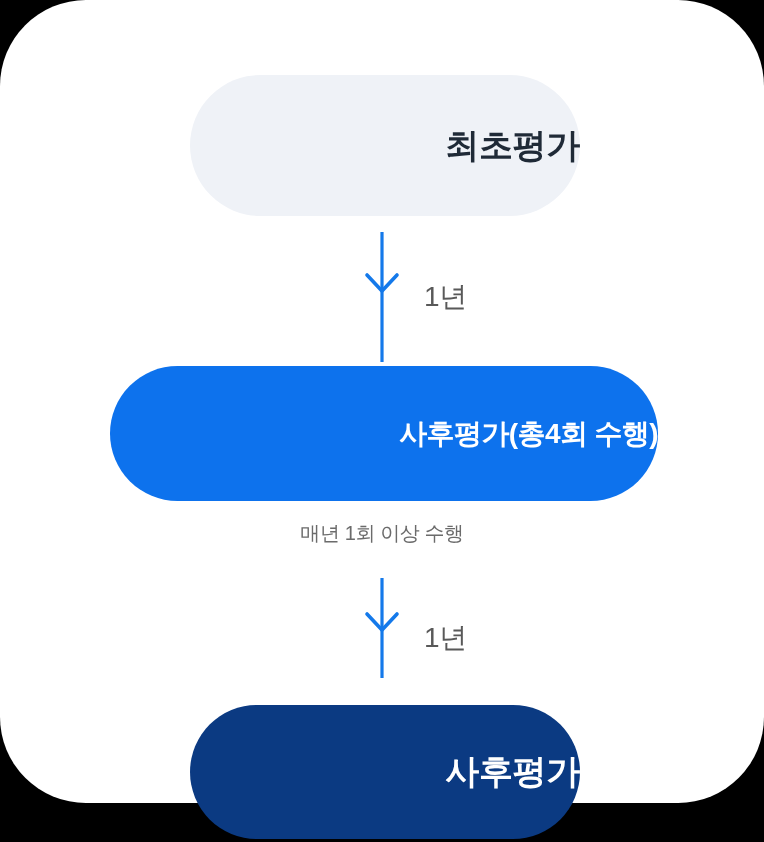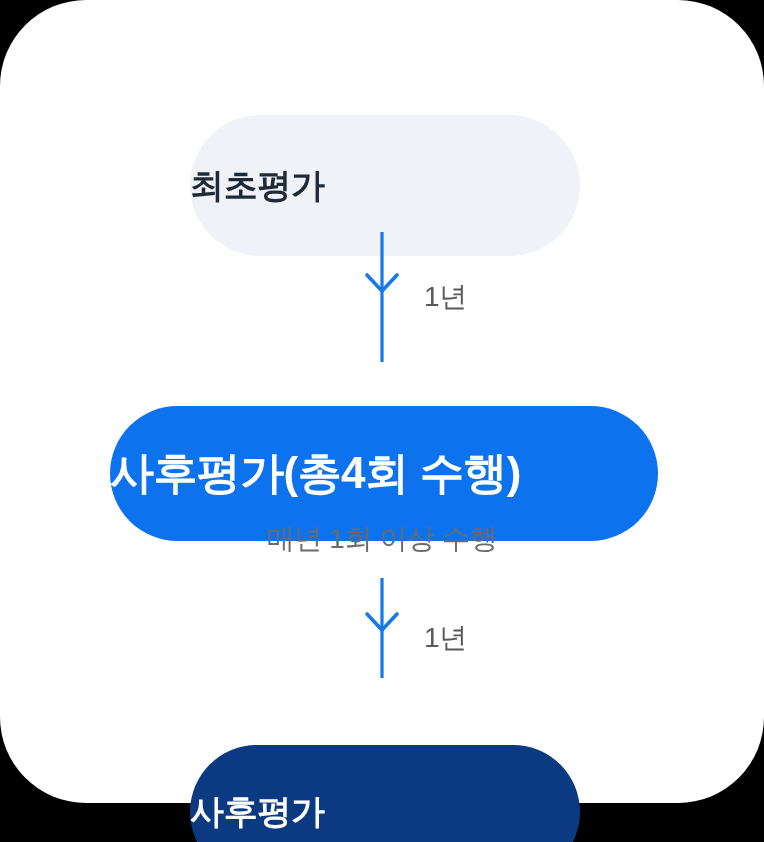--- a/index.html
+++ b/index.html
@@ -38,26 +38,25 @@
     top: 0;
     width: 764px;
     height: 842px;
   }
 
   
   .pill {
     position: absolute;
     display: flex;
     align-items: center;
-    justify-content: flex-start;
+    justify-content: flex-end;
     border-radius: 999px;
     box-sizing: border-box;
     text-align: center;
     white-space: nowrap;
-    margin-top: 40px;
   }
 
   .pill-initial {
     left: 190px;
     top: 75px;
     width: 390px;
     height: 141px;
     background: #eff2f7;
   }
   .pill-initial .pill-label {
@@ -69,21 +68,21 @@
 
   .pill-followup {
     left: 110px;
     top: 366px;
     width: 548px;
     height: 135px;
     background: #0d72ed;
   }
   .pill-followup .pill-label {
     color: #ffffff;
-    font-size: 44px;
+    font-size: 28px;
     font-weight: 700;
     letter-spacing: -0.6px;
   }
 
   .pill-renewal {
     left: 190px;
     top: 705px;
     width: 390px;
     height: 134px;
     background: #0b3a82;
@@ -130,21 +129,21 @@
   }
 
   
   .caption {
     position: absolute;
     left: 0;
     top: 520px;
     width: 764px;
     text-align: center;
     color: #6b6b6b;
-    font-size: 28px;
+    font-size: 20px;
     font-weight: 500;
     letter-spacing: -0.4px;
     white-space: nowrap;
   }
 </style>
 </head>
 <body>
 
 <div class="stage">
 

